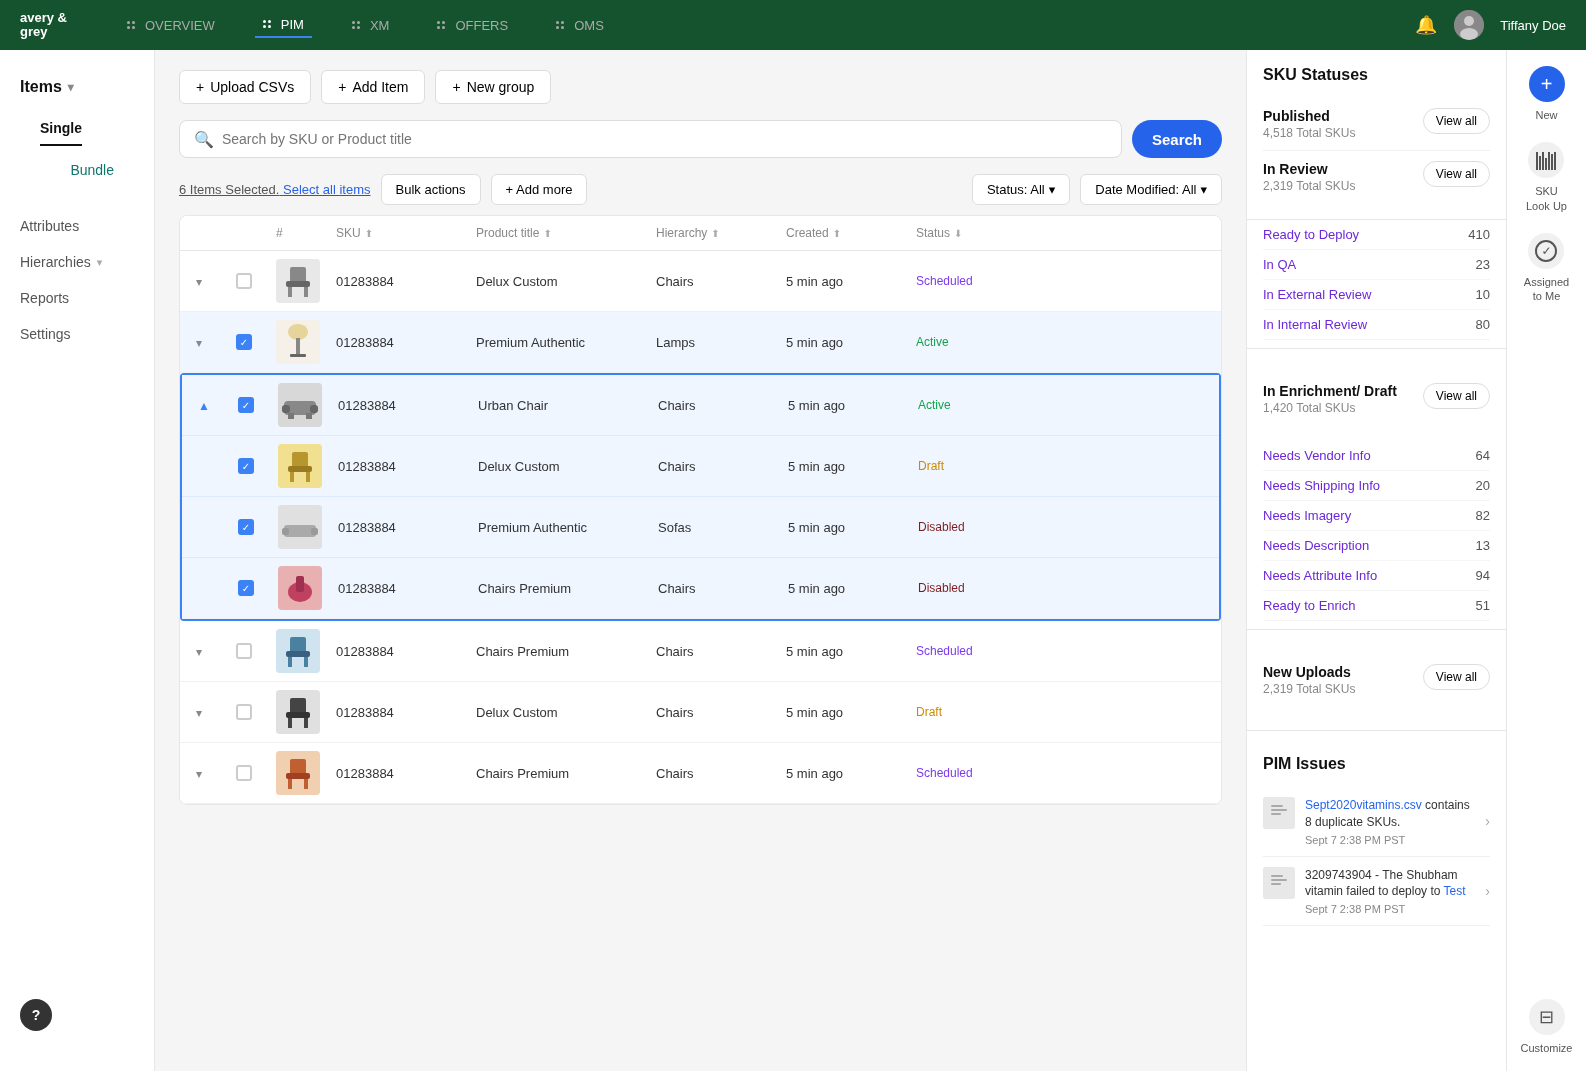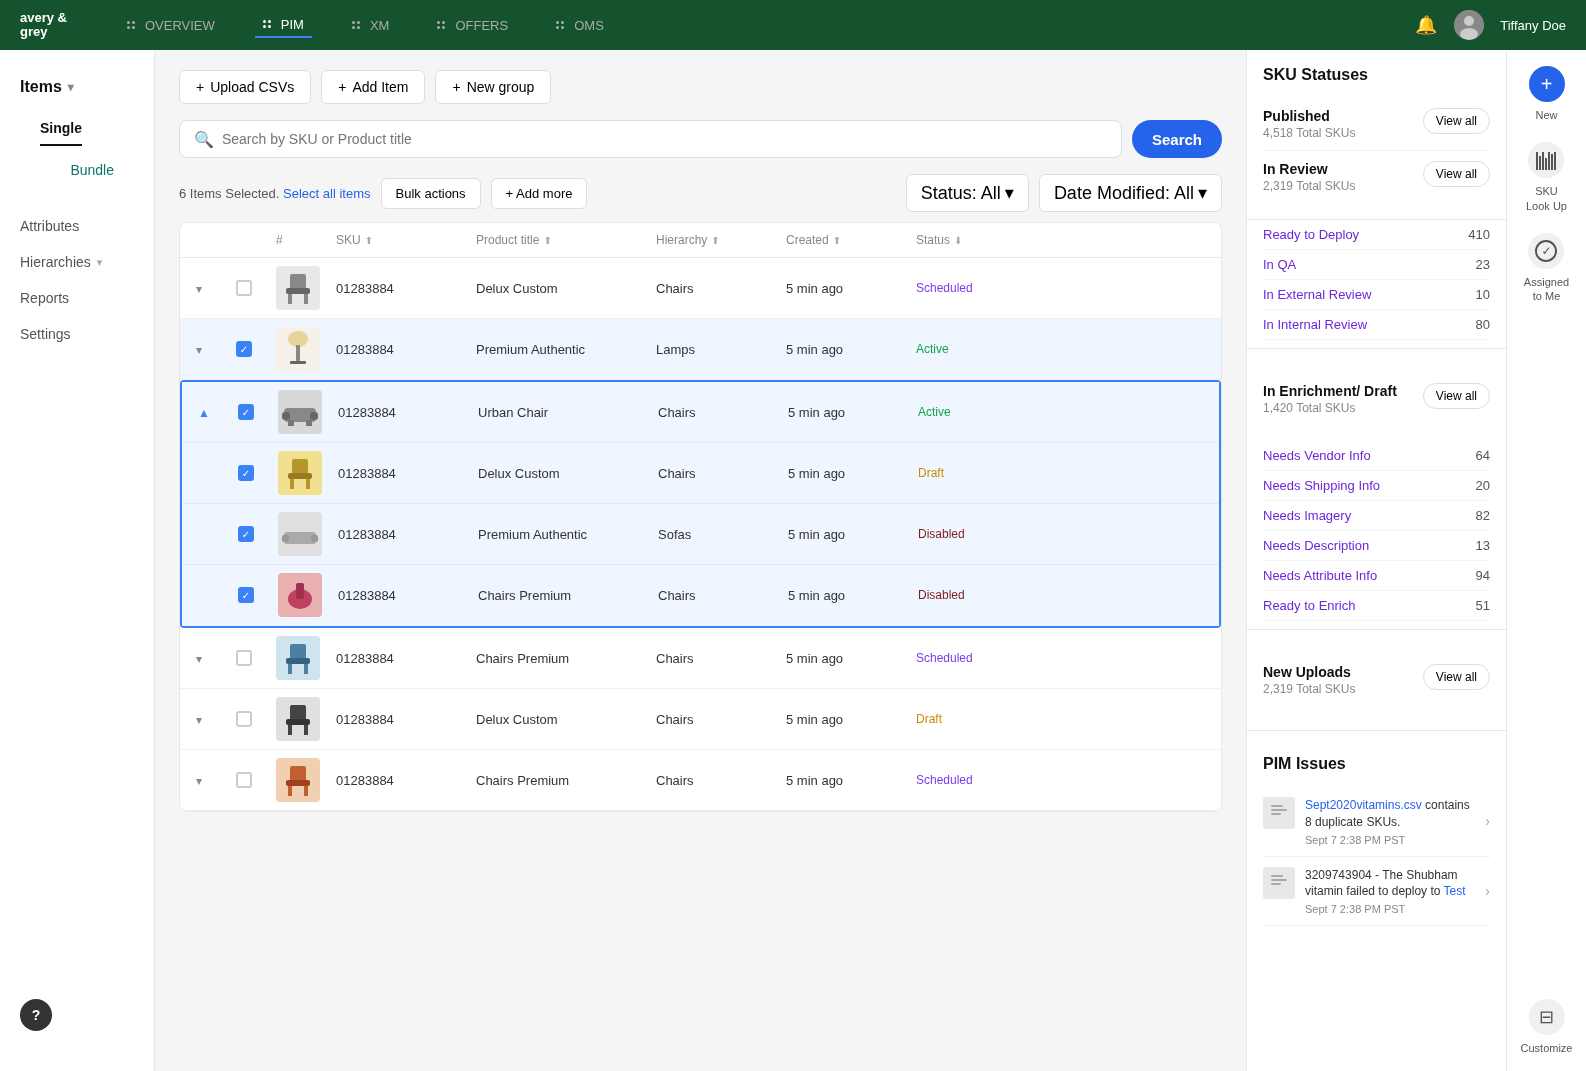--- a/index.html
+++ b/index.html
@@ -38,25 +38,25 @@
     .toolbar { display: flex; gap: 10px; margin-bottom: 16px; }
     .btn { padding: 8px 16px; border-radius: 6px; border: 1px solid #ddd; background: #fff; font-size: 14px; cursor: pointer; display: flex; align-items: center; gap: 6px; font-weight: 500; }
     .btn-primary { background: #2563eb; color: #fff; border: none; border-radius: 20px; padding: 8px 20px; font-size: 15px; font-weight: 600; }
     .search-bar { display: flex; gap: 10px; margin-bottom: 16px; }
     .search-input-wrap { flex: 1; position: relative; display: flex; align-items: center; background: #fff; border: 1px solid #ddd; border-radius: 8px; padding: 0 14px; }
     .search-input-wrap input { flex: 1; border: none; outline: none; font-size: 14px; color: #555; padding: 10px 0; background: transparent; }
     .search-icon { color: #999; font-size: 16px; margin-right: 8px; }
 
     
     .filter-bar { display: flex; align-items: center; gap: 10px; margin-bottom: 10px; }
-    .selected-info { font-size: 13px; color: #555; }
+    .selected-info { font-size: 13px; color: #555; text-decoration: underline; }
     .selected-info a { color: #2563eb; text-decoration: none; }
     .bulk-actions-btn { padding: 7px 14px; border-radius: 6px; border: 1px solid #ddd; background: #fff; font-size: 13px; cursor: pointer; }
     .add-more-btn { padding: 7px 14px; border-radius: 6px; border: 1px solid #ddd; background: #fff; font-size: 13px; cursor: pointer; }
-    .filter-btn { padding: 7px 14px; border-radius: 6px; border: 1px solid #ddd; background: #fff; font-size: 18px; cursor: pointer; display: flex; align-items: center; gap: 4px; }
+    .filter-btn { padding: 7px 14px; border-radius: 6px; border: 1px solid #ddd; background: #fff; font-size: 13px; cursor: pointer; display: flex; align-items: center; gap: 4px; }
 
     
     .table-wrap { background: #fff; border-radius: 8px; overflow: hidden; border: 1px solid #e5e7eb; }
     .table-header { display: grid; grid-template-columns: 40px 40px 60px 140px 180px 130px 130px 1fr; padding: 10px 16px; border-bottom: 1px solid #e5e7eb; background: #fff; }
     .table-header-cell { font-size: 12px; color: #888; font-weight: 500; display: flex; align-items: center; gap: 4px; }
     .sort-icon { font-size: 10px; color: #aaa; }
     .table-row { display: grid; grid-template-columns: 40px 40px 60px 140px 180px 130px 130px 1fr; padding: 8px 16px; border-bottom: 1px solid #f0f0f0; align-items: center; background: #fff; }
     .table-row.selected-row { background: #eff6ff; }
     .table-cell { font-size: 13px; color: #333; }
     .checkbox { width: 16px; height: 16px; border: 2px solid #ccc; border-radius: 3px; cursor: pointer; display: flex; align-items: center; justify-content: center; }

